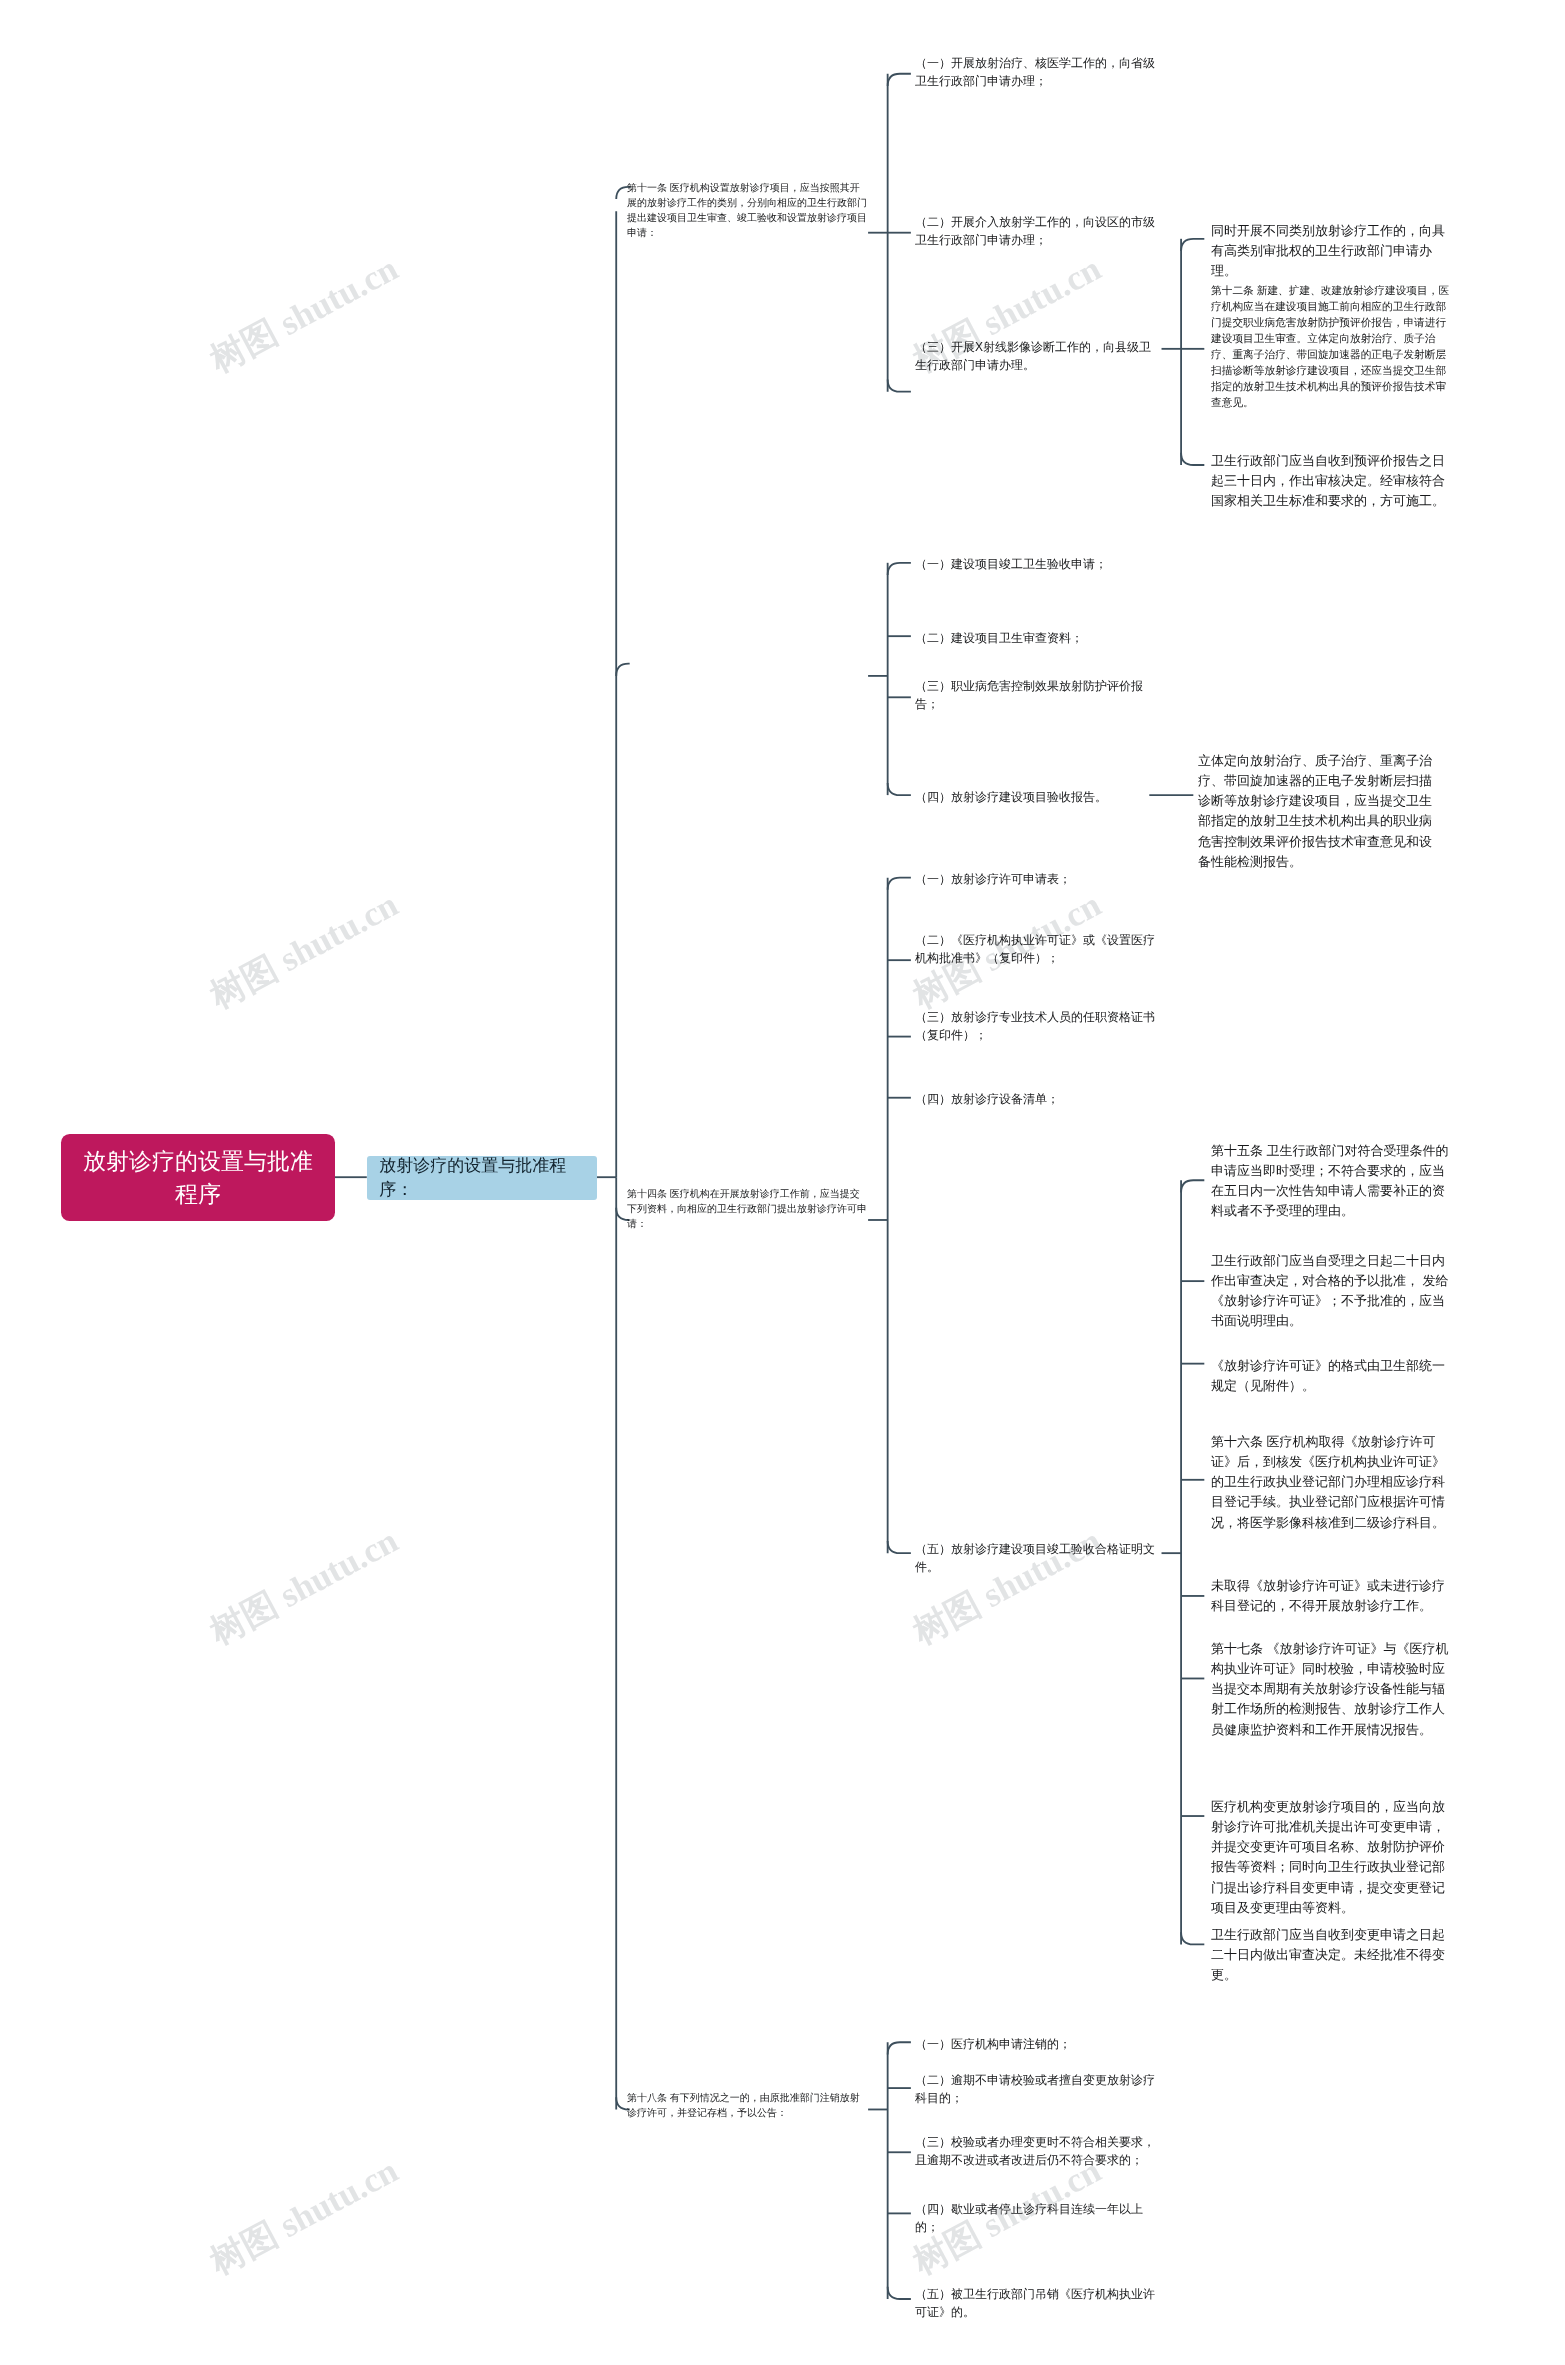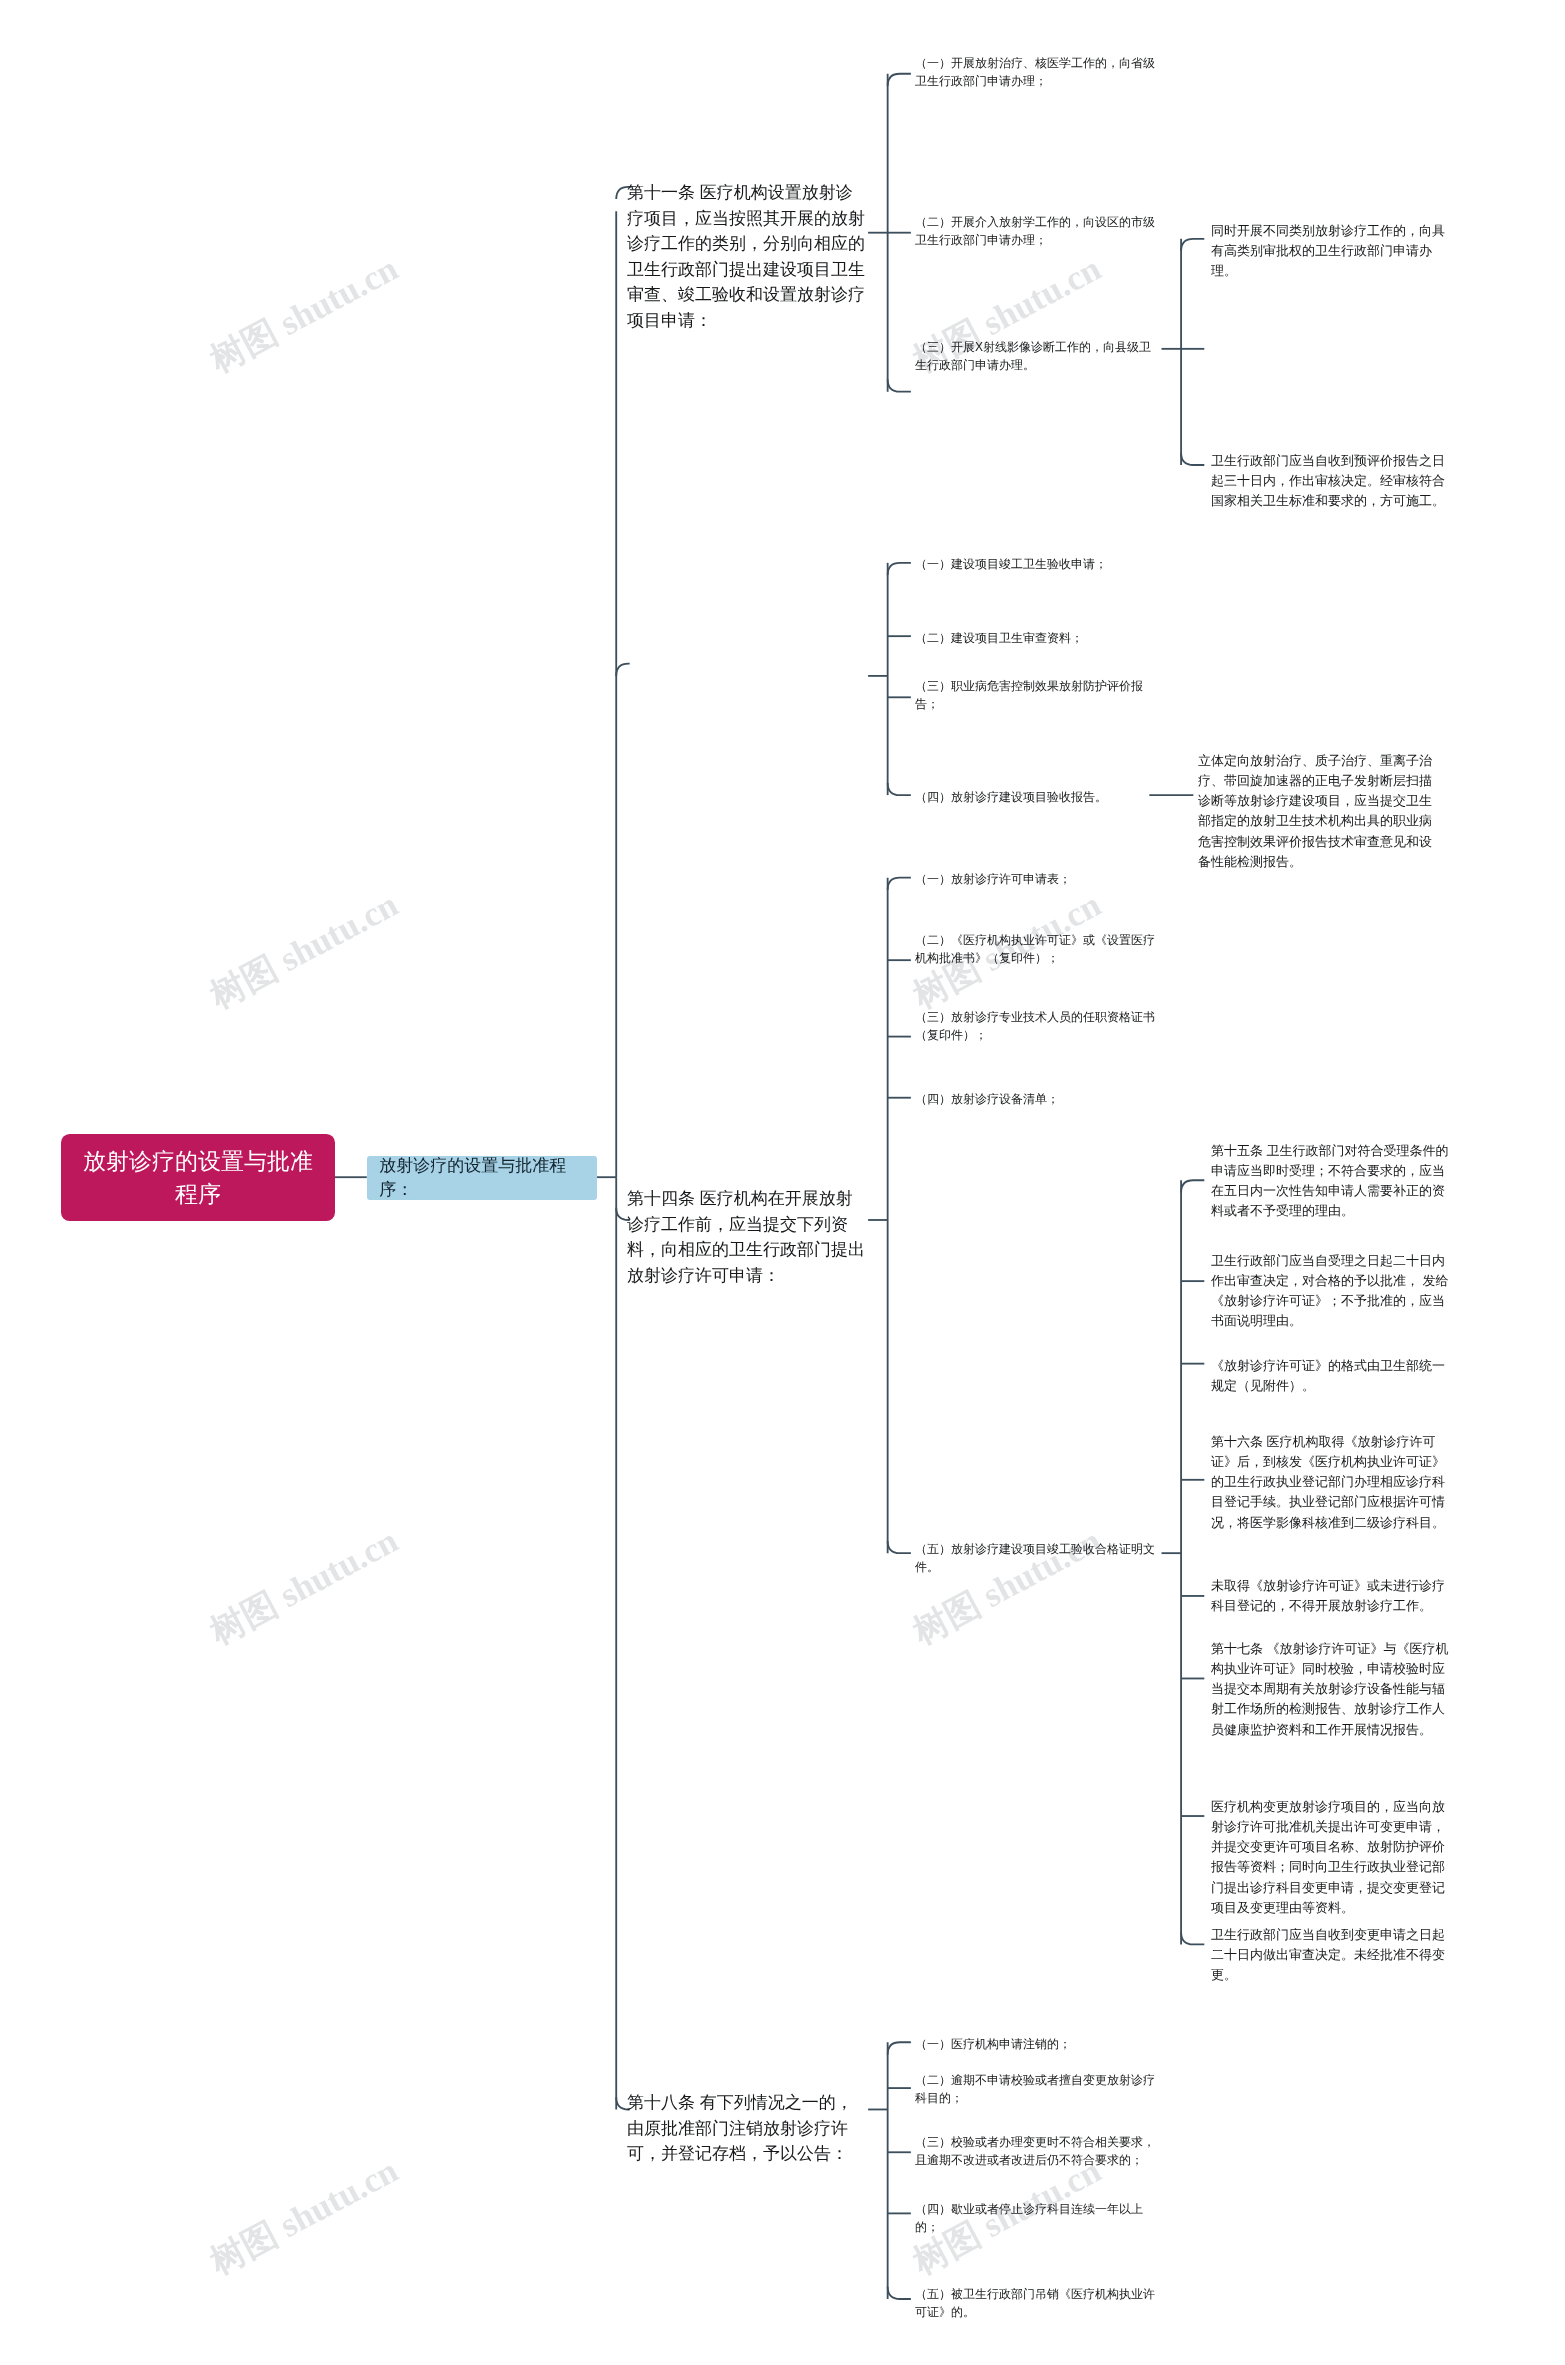--- a/index.html
+++ b/index.html
@@ -58,21 +58,21 @@
     border-radius:3px;
     font-size:17px;
     line-height:1.4;
     padding:9.8px 12.2px;
     box-sizing:border-box;
     display:flex;
     align-items:center;
   }
 
   .lvl3{
-    font-size:17px;
+    font-size:10px;
     line-height:1.5;
     color:#17181a;
     box-sizing:border-box;
   }
 
   .lvl4{
     font-size:12px;
     line-height:1.52;
     color:#17181a;
     box-sizing:border-box;
@@ -168,20 +168,21 @@
 
   <div class="node lvl2" style="left:367px;top:1156px;width:230px;height:44px;">放射诊疗的设置与批准程序：</div>
 
   <div class="node lvl3" style="left:627px;top:180px;width:242px;">第十一条 医疗机构设置放射诊疗项目，应当按照其开展的放射诊疗工作的类别，分别向相应的卫生行政部门提出建设项目卫生审查、竣工验收和设置放射诊疗项目申请：</div>
 
   <div class="node lvl4" style="left:915px;top:54px;width:242px;">（一）开展放射治疗、核医学工作的，向省级卫生行政部门申请办理；</div>
   <div class="node lvl4" style="left:915px;top:213px;width:242px;">（二）开展介入放射学工作的，向设区的市级卫生行政部门申请办理；</div>
   <div class="node lvl4" style="left:915px;top:338px;width:242px;">（三）开展X射线影像诊断工作的，向县级卫生行政部门申请办理。</div>
 
   <div class="node lvl5" style="left:1211px;top:221px;width:242px;">同时开展不同类别放射诊疗工作的，向具有高类别审批权的卫生行政部门申请办理。</div>
+  <div class="node lvl5 small" style="left:1211px;top:282px;width:242px;">第十二条 新建、扩建、改建放射诊疗建设项目，医疗机构应当在建设项目施工前向相应的卫生行政部门提交职业病危害放射防护预评价报告，申请进行建设项目卫生审查。立体定向放射治疗、质子治疗、重离子治疗、带回旋加速器的正电子发射断层扫描诊断等放射诊疗建设项目，还应当提交卫生部指定的放射卫生技术机构出具的预评价报告技术审查意见。</div>
   <div class="node lvl5" style="left:1211px;top:451px;width:242px;">卫生行政部门应当自收到预评价报告之日起三十日内，作出审核决定。经审核符合国家相关卫生标准和要求的，方可施工。</div>
 
 
   <div class="node lvl4" style="left:915px;top:555px;width:242px;">（一）建设项目竣工卫生验收申请；</div>
   <div class="node lvl4" style="left:915px;top:629px;width:242px;">（二）建设项目卫生审查资料；</div>
   <div class="node lvl4" style="left:915px;top:677px;width:242px;">（三）职业病危害控制效果放射防护评价报告；</div>
   <div class="node lvl4" style="left:915px;top:788px;width:232px;">（四）放射诊疗建设项目验收报告。</div>
 
   <div class="node lvl5" style="left:1198px;top:751px;width:245px;">立体定向放射治疗、质子治疗、重离子治疗、带回旋加速器的正电子发射断层扫描诊断等放射诊疗建设项目，应当提交卫生部指定的放射卫生技术机构出具的职业病危害控制效果评价报告技术审查意见和设备性能检测报告。</div>
 

